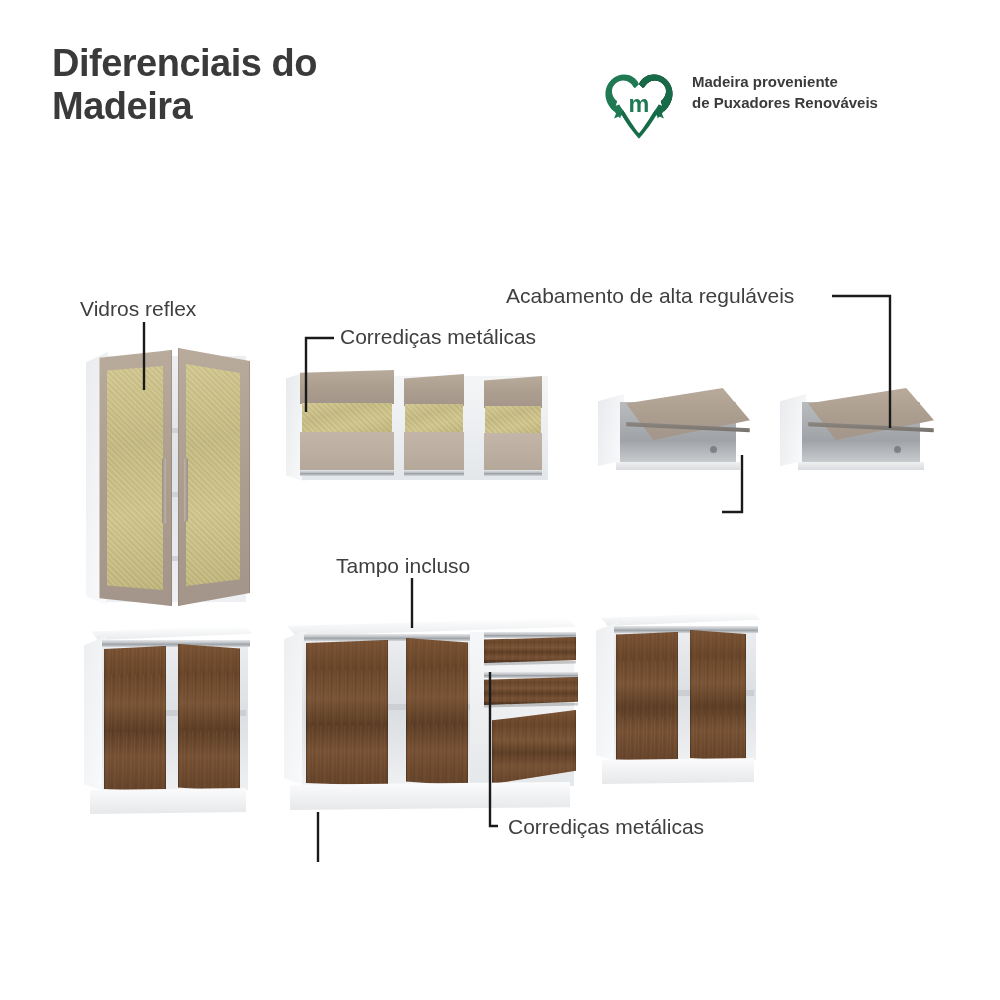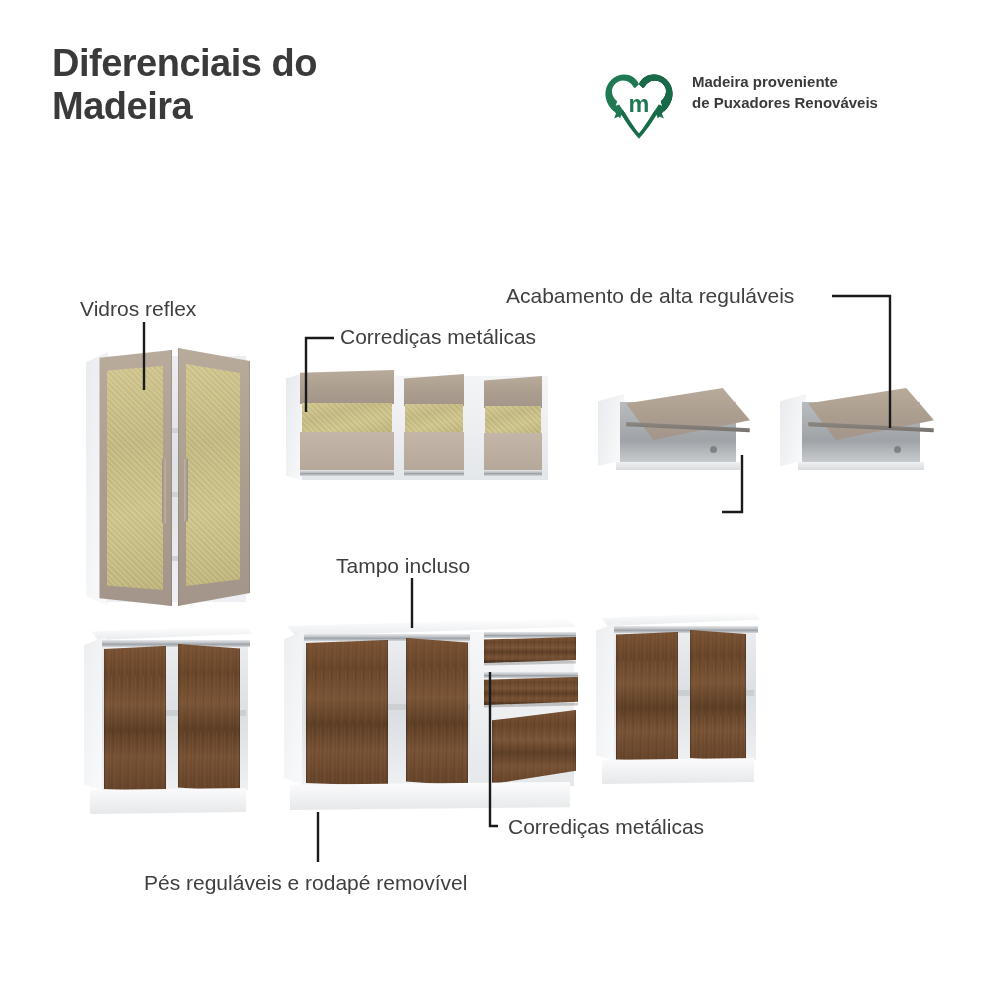--- a/index.html
+++ b/index.html
@@ -361,15 +361,14 @@
 
   <div class="callout" style="left:340px; top:326px;">Corrediças metálicas</div>
 
   <div class="callout" style="left:506px; top:285px;">Acabamento de alta reguláveis</div>
 
 
   <div class="callout" style="left:336px; top:555px;">Tampo incluso</div>
 
   <div class="callout" style="left:508px; top:816px;">Corrediças metálicas</div>
 
-  <div class="callout" style="left:144px; top:872px;">Pés reguláveis e rodapé removível</div>
 
 </div>
 
 </body></html>

